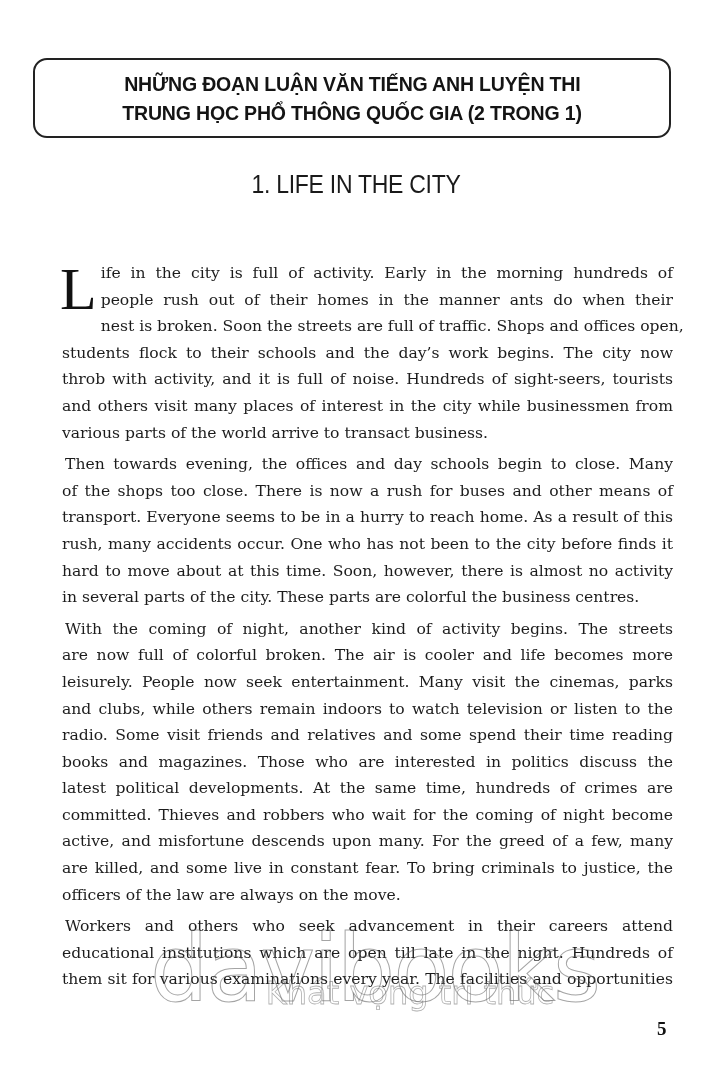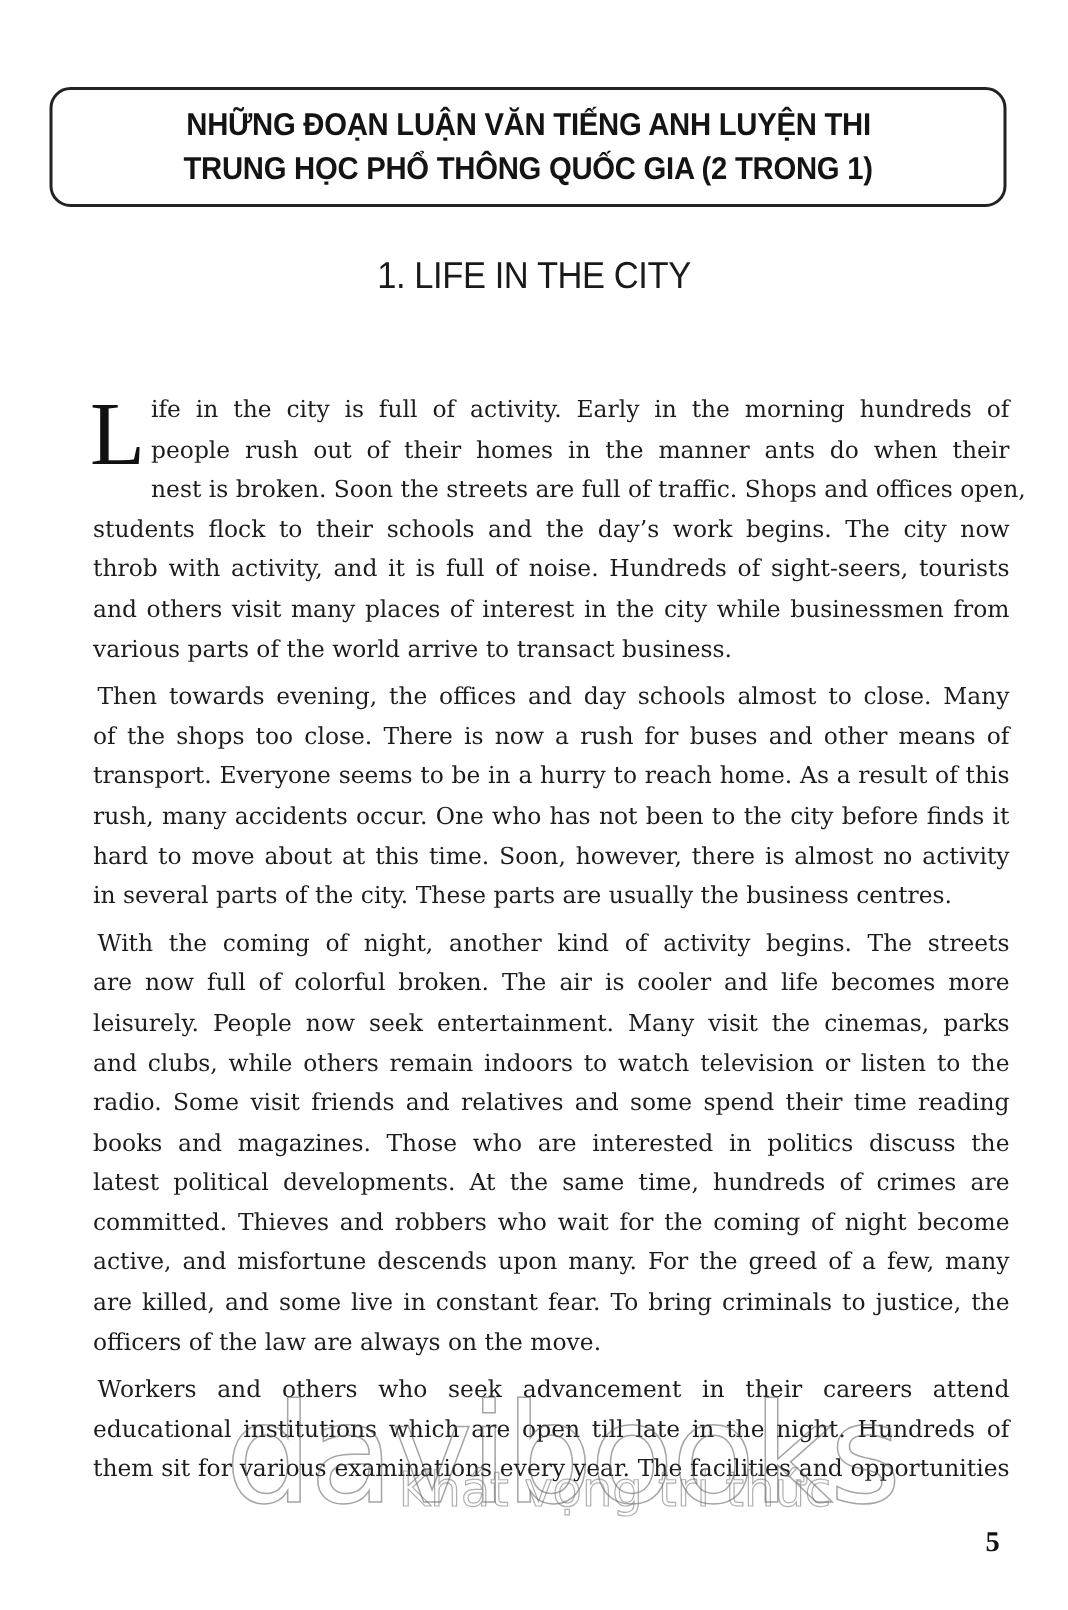--- a/index.html
+++ b/index.html
@@ -141,26 +141,26 @@
     <span class="para-line">ife in the city is full of activity. Early in the morning hundreds of</span>
     <span class="para-line">people rush out of their homes in the manner ants do when their</span>
     <span class="para-line">nest is broken. Soon the streets are full of traffic. Shops and offices open,</span>
     <span class="para-line">students flock to their schools and the day’s work begins. The city now</span>
     <span class="para-line">throb with activity, and it is full of noise. Hundreds of sight-seers, tourists</span>
     <span class="para-line">and others visit many places of interest in the city while businessmen from</span>
     <span class="para-line last">various parts of the world arrive to transact business.</span>
   </div>
 
   <div class="para">
-    <span class="para-line" style="padding-left:3px">Then towards evening, the offices and day schools almost to close. Many</span>
+    <span class="para-line" style="padding-left:3px">Then towards evening, the offices and day schools begin to close. Many</span>
     <span class="para-line">of the shops too close. There is now a rush for buses and other means of</span>
     <span class="para-line">transport. Everyone seems to be in a hurry to reach home. As a result of this</span>
     <span class="para-line">rush, many accidents occur. One who has not been to the city before finds it</span>
     <span class="para-line">hard to move about at this time. Soon, however, there is almost no activity</span>
-    <span class="para-line last">in several parts of the city. These parts are usually the business centres.</span>
+    <span class="para-line last">in several parts of the city. These parts are colorful the business centres.</span>
   </div>
 
   <div class="para">
     <span class="para-line" style="padding-left:3px">With the coming of night, another kind of activity begins. The streets</span>
     <span class="para-line">are now full of colorful broken. The air is cooler and life becomes more</span>
     <span class="para-line">leisurely. People now seek entertainment. Many visit the cinemas, parks</span>
     <span class="para-line">and clubs, while others remain indoors to watch television or listen to the</span>
     <span class="para-line">radio. Some visit friends and relatives and some spend their time reading</span>
     <span class="para-line">books and magazines. Those who are interested in politics discuss the</span>
     <span class="para-line">latest political developments. At the same time, hundreds of crimes are</span>

